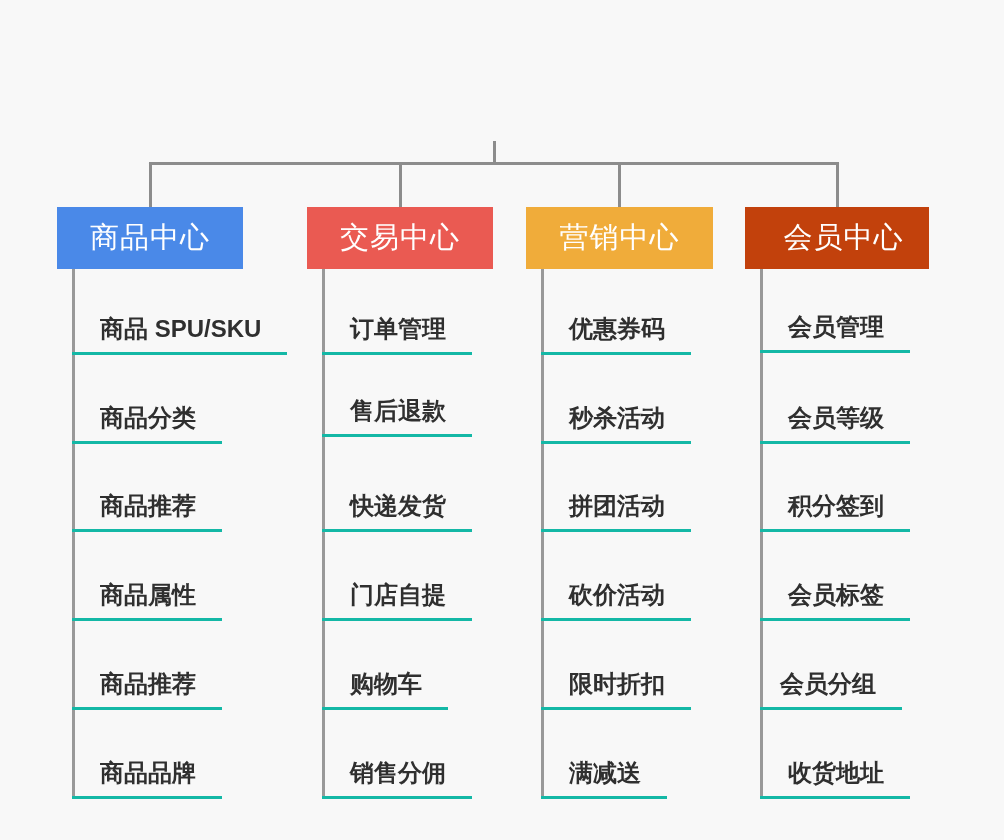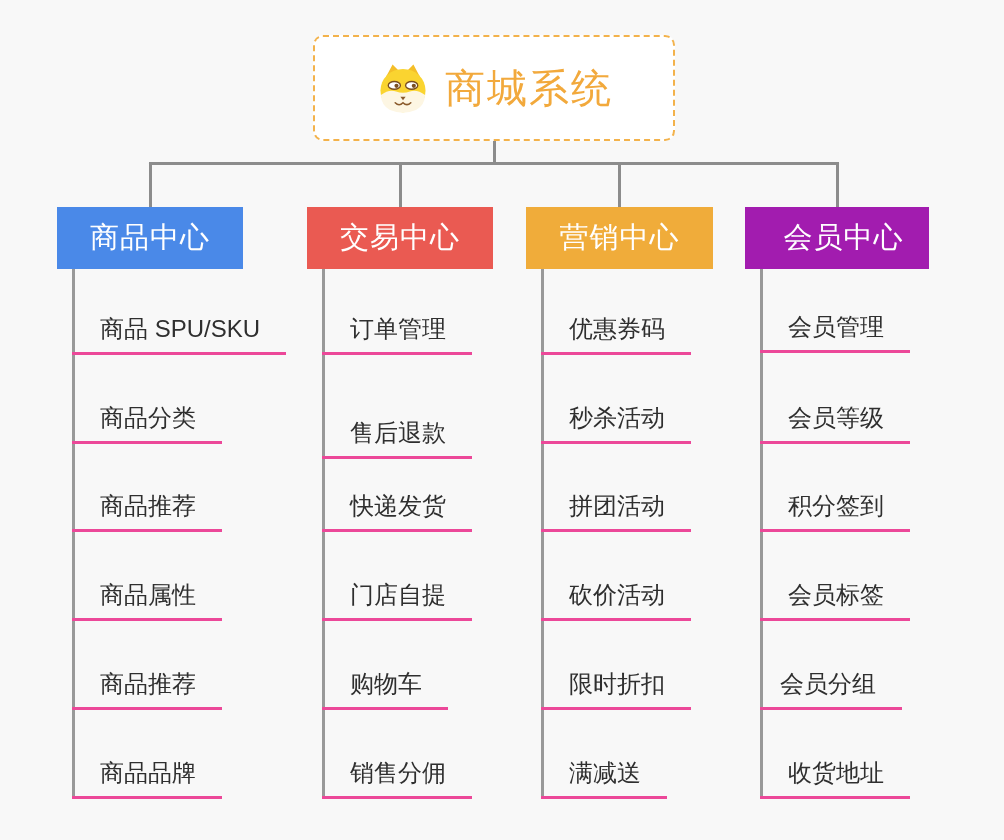--- a/index.html
+++ b/index.html
@@ -51,48 +51,31 @@
   }
   .spine{
     position:absolute;left:15px;top:62px;width:3px;height:530px;
     background:#999999;
   }
   .leaf{
     position:absolute;left:15px;
     height:46px;
     box-sizing:border-box;
     padding:0 26px 7px 28px;
-    border-bottom:3px solid #ec4899;
+    border-bottom:3px solid #14b8a6;
     display:flex;align-items:flex-end;
     white-space:nowrap;
-    font-size:24px;color:#2f2f2f;
+    font-size:24px;color:#2f2f2f;font-weight:bold;
   }
 </style>
 </head>
 <body>
 
 <div id="canvas">
 
-  <div class="root">
-    <span class="dog">
-      <svg viewBox="0 0 64 60" width="56" height="52">
-        <polygon points="12,18 20,3 30,13" fill="#f4be28"></polygon>
-        <polygon points="52,18 44,3 34,13" fill="#f4be28"></polygon>
-        <ellipse cx="32" cy="33" rx="26" ry="25" fill="#fad430"></ellipse>
-        <path d="M6.5 38 Q16 31 24 34 Q32 37 40 34 Q48 31 57.5 38 Q57 50 47 55.5 Q32 61.5 17 55.5 Q7 50 6.5 38 Z" fill="#fdf6e3"></path>
-        <ellipse cx="22" cy="27" rx="7" ry="4.5" fill="#ffffff" stroke="#7a4f21" stroke-width="1.6"></ellipse>
-        <ellipse cx="42" cy="27" rx="7" ry="4.5" fill="#ffffff" stroke="#7a4f21" stroke-width="1.6"></ellipse>
-        <circle cx="24.5" cy="27.5" r="2.4" fill="#7a4f21"></circle>
-        <circle cx="44.5" cy="27.5" r="2.4" fill="#7a4f21"></circle>
-        <path d="M29 40 h6 l-3 4.2 Z" fill="#8a5a2b"></path>
-        <path d="M23 47 q4.5 4.5 9 0 q4.5 4.5 9 0" stroke="#8a5a2b" stroke-width="1.8" fill="none" stroke-linecap="round"></path>
-      </svg>
-    </span>
-    <span class="root-title">商城系统</span>
-  </div>
 
   <div class="line root-drop"></div>
   <div class="line rail"></div>
   <div class="line drop d0"></div>
   <div class="line drop d1"></div>
   <div class="line drop d2"></div>
   <div class="line drop d3"></div>
 
   <div class="group g0">
     <div class="bnode" style="background: rgb(74, 137, 232);">商品中心</div>
@@ -104,41 +87,41 @@
       <div class="leaf" style="top: 368.1px;">商品属性</div>
       <div class="leaf" style="top: 456.8px;">商品推荐</div>
       <div class="leaf" style="top: 545.5px;">商品品牌</div>
     </div>
 
   <div class="group g1">
     <div class="bnode" style="background: rgb(234, 90, 82);">交易中心</div>
     <div class="spine"></div>
     <div class="leaves"></div>
   <div class="leaf" style="top: 102px;">订单管理</div>
-      <div class="leaf" style="top: 206px; text-align: right;">售后退款</div>
+      <div class="leaf" style="top: 184px; text-align: right;">售后退款</div>
       <div class="leaf" style="top: 279.4px;">快递发货</div>
       <div class="leaf" style="top: 368.1px;">门店自提</div>
       <div class="leaf" style="top: 456.8px;">购物车</div>
       <div class="leaf" style="top: 545.5px;">销售分佣</div>
     </div>
 
   <div class="group g2">
     <div class="bnode" style="background: rgb(240, 172, 58);">营销中心</div>
     <div class="spine"></div>
     <div class="leaves"></div>
   <div class="leaf" style="top: 102px;">优惠券码</div>
       <div class="leaf" style="top: 190.7px;">秒杀活动</div>
       <div class="leaf" style="top: 279.4px;">拼团活动</div>
       <div class="leaf" style="top: 368.1px;">砍价活动</div>
       <div class="leaf" style="top: 456.8px;">限时折扣</div>
       <div class="leaf" style="top: 545.5px;">满减送</div>
     </div>
 
   <div class="group g3">
-    <div class="bnode" style="background: #a21caf; padding-left: 13px;">会员中心</div>
+    <div class="bnode" style="background: #c2410c; padding-left: 13px;">会员中心</div>
     <div class="spine"></div>
     <div class="leaves"></div>
   <div class="leaf" style="top: 100px;">会员管理</div>
       <div class="leaf" style="top: 190.7px;">会员等级</div>
       <div class="leaf" style="top: 279.4px;">积分签到</div>
       <div class="leaf" style="top: 368.1px;">会员标签</div>
       <div class="leaf" style="top: 456.8px; padding-left: 20px;">会员分组</div>
       <div class="leaf" style="top: 545.5px;">收货地址</div>
     </div>
 

